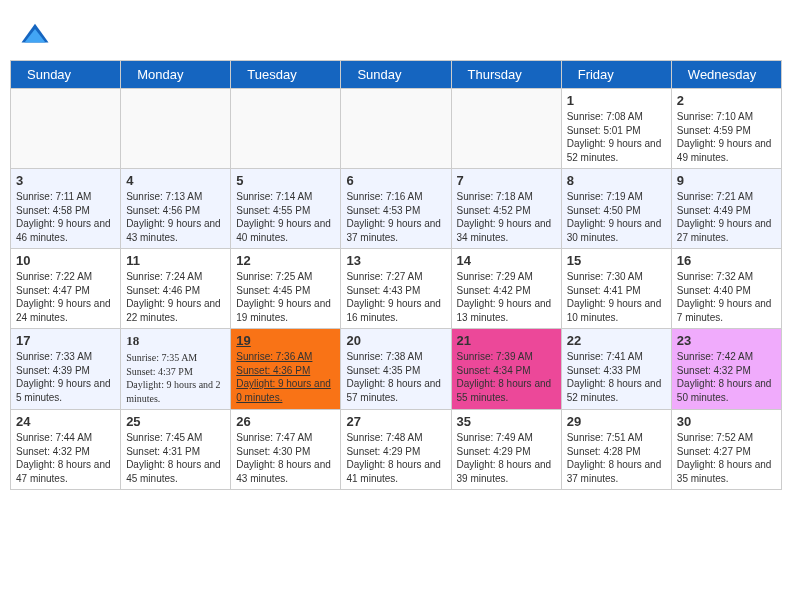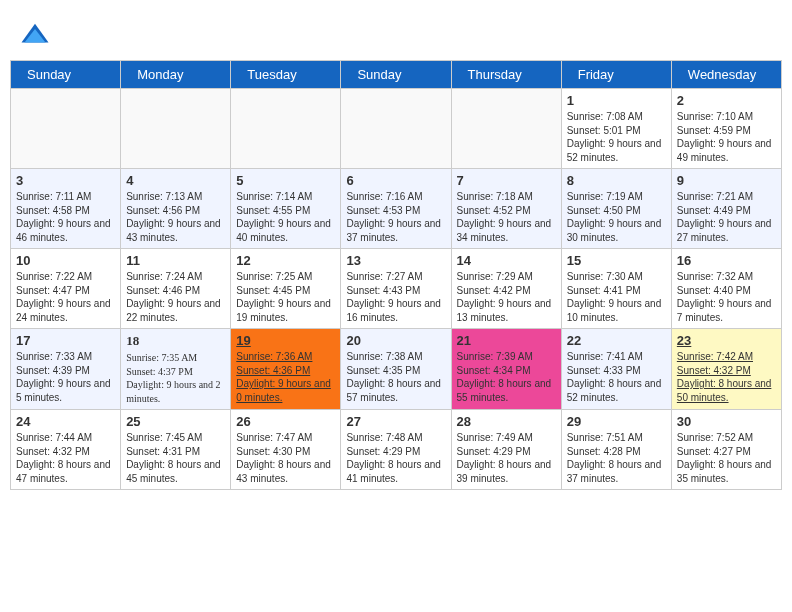--- a/index.html
+++ b/index.html
@@ -221,21 +221,21 @@
           <div class="day-info">Sunrise: 7:38 AM<br>Sunset: 4:35 PM<br>Daylight: 8 hours and 57 minutes.</div>
         </td>
         <td style="background: #ec4899;">
           <span class="day-num">21</span>
           <div class="day-info">Sunrise: 7:39 AM<br>Sunset: 4:34 PM<br>Daylight: 8 hours and 55 minutes.</div>
         </td>
         <td style="background: rgb(240, 244, 255);">
           <span class="day-num">22</span>
           <div class="day-info">Sunrise: 7:41 AM<br>Sunset: 4:33 PM<br>Daylight: 8 hours and 52 minutes.</div>
         </td>
-        <td style="background: #fef9c3; text-decoration: underline;">
+        <td style="background: #f0abfc;">
           <span class="day-num">23</span>
           <div class="day-info">Sunrise: 7:42 AM<br>Sunset: 4:32 PM<br>Daylight: 8 hours and 50 minutes.</div>
         </td>
       </tr>
       <tr>
         <td>
           <span class="day-num">24</span>
           <div class="day-info">Sunrise: 7:44 AM<br>Sunset: 4:32 PM<br>Daylight: 8 hours and 47 minutes.</div>
         </td>
         <td>
@@ -244,21 +244,21 @@
         </td>
         <td>
           <span class="day-num">26</span>
           <div class="day-info">Sunrise: 7:47 AM<br>Sunset: 4:30 PM<br>Daylight: 8 hours and 43 minutes.</div>
         </td>
         <td>
           <span class="day-num">27</span>
           <div class="day-info">Sunrise: 7:48 AM<br>Sunset: 4:29 PM<br>Daylight: 8 hours and 41 minutes.</div>
         </td>
         <td>
-          <span class="day-num">28</span>
+          <span class="day-num">35</span>
           <div class="day-info">Sunrise: 7:49 AM<br>Sunset: 4:29 PM<br>Daylight: 8 hours and 39 minutes.</div>
         </td>
         <td>
           <span class="day-num">29</span>
           <div class="day-info">Sunrise: 7:51 AM<br>Sunset: 4:28 PM<br>Daylight: 8 hours and 37 minutes.</div>
         </td>
         <td>
           <span class="day-num">30</span>
           <div class="day-info">Sunrise: 7:52 AM<br>Sunset: 4:27 PM<br>Daylight: 8 hours and 35 minutes.</div>
         </td>

